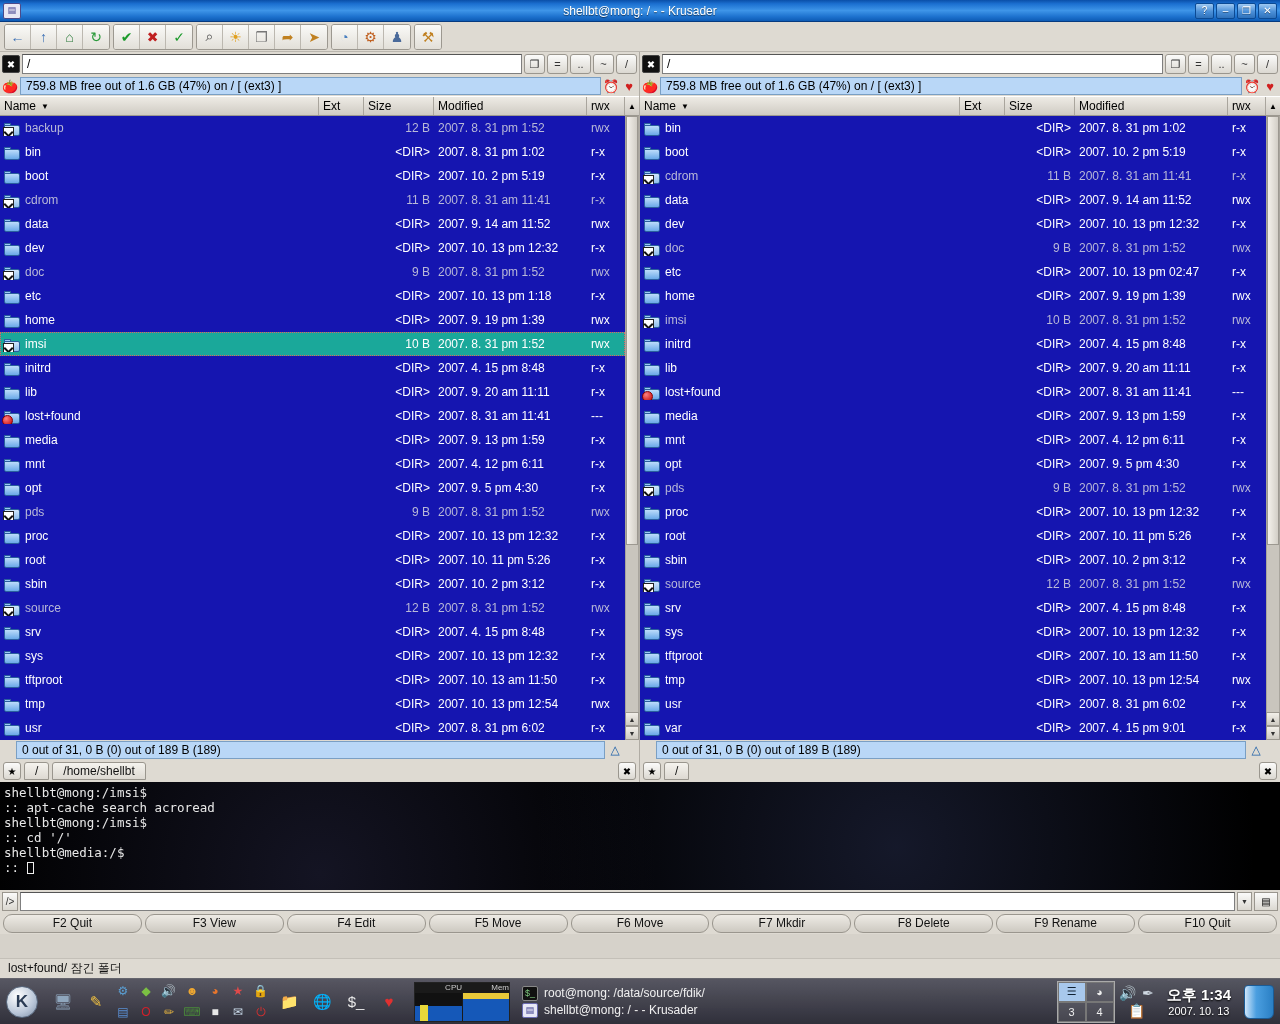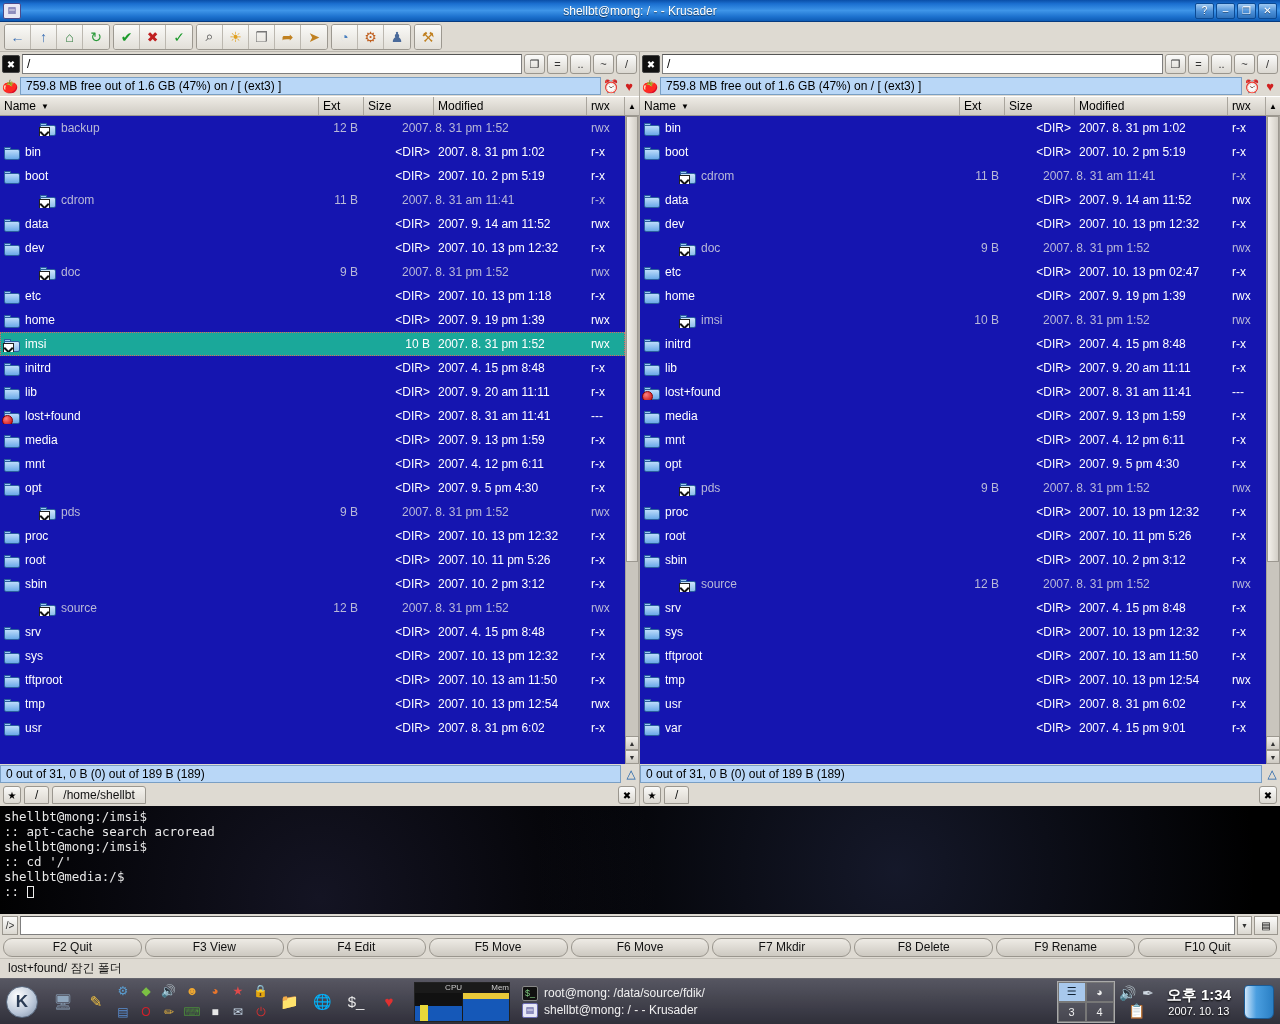--- a/index.html
+++ b/index.html
@@ -105,21 +105,21 @@
   .c-sb{width:14px;flex:0 0 14px;border-right:none;
         display:flex;align-items:center;justify-content:center;font-size:8px;
         background:linear-gradient(to bottom,#eeebe5,#cfcbc3);}
   .sortarrow{font-size:8px;margin-left:5px;}
 
   
   .listwrap{flex:1 1 auto;display:flex;min-height:0;background:#1515b0;overflow:hidden;}
   .list{flex:1 1 auto;min-width:0;overflow:hidden;}
   .row{height:24px;display:flex;align-items:center;font-size:12px;color:#fff;white-space:nowrap;}
   .row.sel{background:#1aa89a;outline:1px dotted #e06060;outline-offset:-1px;}
-  .row.dim .cell{color:#b9b9d8;margin-left:36px;}
+  .row.dim .cell{color:#b9b9d8;}
   .cell{padding:0 4px;overflow:hidden;}
   .cell-name{flex:1 1 auto;min-width:0;display:flex;align-items:center;gap:4px;}
   .cell-ext{width:45px;flex:0 0 45px;}
   .cell-size{width:70px;flex:0 0 70px;text-align:right;}
   .cell-mod{width:153px;flex:0 0 153px;}
   .cell-rwx{width:38px;flex:0 0 38px;}
 
   
   .fico{width:17px;height:15px;position:relative;flex:0 0 17px;}
   .fico .body{position:absolute;left:0;bottom:0;width:16px;height:11px;
@@ -137,21 +137,21 @@
 
   
   .vsb{width:14px;flex:0 0 14px;background:#d6d2ca;display:flex;flex-direction:column;}
   .vsb .sbtn{height:14px;background:linear-gradient(to bottom,#f2efe9,#cecac2);
              border:1px solid #9c9890;display:flex;align-items:center;justify-content:center;font-size:7px;color:#333;cursor:pointer;}
   .vsb .track{flex:1 1 auto;background:#c9c5bd;border-left:1px solid #a9a59d;border-right:1px solid #a9a59d;position:relative;}
   .vsb .thumb{position:absolute;left:0;right:0;background:linear-gradient(to right,#f4f1eb,#d2cec6);
               border:1px solid #9c9890;cursor:pointer;}
 
   
-  .totals{height:20px;flex:0 0 20px;display:flex;align-items:center;gap:2px;padding:0 0;background:#dedad2;}
+  .totals{height:20px;flex:0 0 20px;display:flex;align-items:center;gap:2px;padding:0 16px;background:#dedad2;}
   .totals .box{flex:1 1 auto;height:18px;background:#b9d7f7;border:1px solid #7a9fc4;
                display:flex;align-items:center;padding-left:5px;font-size:12px;color:#000;min-width:0;}
   .totals .sq{width:16px;height:16px;display:flex;align-items:center;justify-content:center;font-size:12px;color:#1b5fa8;}
 
   
   .bmrow{height:22px;flex:0 0 22px;display:flex;align-items:center;gap:3px;padding:0 3px;background:#dedad2;}
   .bmicon{width:18px;height:18px;border:1px solid #9a968e;border-radius:3px;
           background:linear-gradient(to bottom,#fbfbfa,#dbd8d1);
           display:flex;align-items:center;justify-content:center;font-size:10px;cursor:pointer;}
   .bmtab{height:18px;padding:0 10px;border:1px solid #9a968e;border-radius:3px 3px 0 0;
@@ -179,21 +179,21 @@
                display:flex;align-items:center;justify-content:center;font-size:10px;cursor:pointer;}
 
   
   #fkeys{height:22px;flex:0 0 22px;display:flex;align-items:center;gap:3px;background:#dedad2;padding:1px 3px;}
   #fkeys .fk{flex:1 1 0;height:19px;border:1px solid #9a968e;border-radius:9px;
              background:linear-gradient(to bottom,#eeebe5,#cdc9c1);
              display:flex;align-items:center;justify-content:center;font-size:12px;color:#111;cursor:pointer;}
 
   
   #statusbar{height:20px;flex:0 0 20px;display:flex;align-items:center;background:#dedad2;
-             padding-left:8px;font-size:12px;color:#111;border-top:1px solid #c4c0b8;}
+             padding-left:8px;font-size:12px;color:#111;border-top:1px solid #c4c0b8;margin-top:24px;}
 
   
   #taskbar{position:absolute;left:0;bottom:0;width:1280px;height:46px;
            background:linear-gradient(to bottom,rgba(90,90,100,.92),rgba(48,48,58,.95));
            border-top:1px solid rgba(255,255,255,.25);display:flex;align-items:center;}
   #kmenu{width:44px;height:44px;display:flex;align-items:center;justify-content:center;cursor:pointer;}
   .kgear{width:32px;height:32px;border-radius:50%;
          background:radial-gradient(circle at 35% 30%,#ffffff,#b9c6d8 60%,#7d8ea6);
          border:1px solid #5a6a80;display:flex;align-items:center;justify-content:center;
          color:#2b3c55;font-weight:bold;font-size:17px;}

